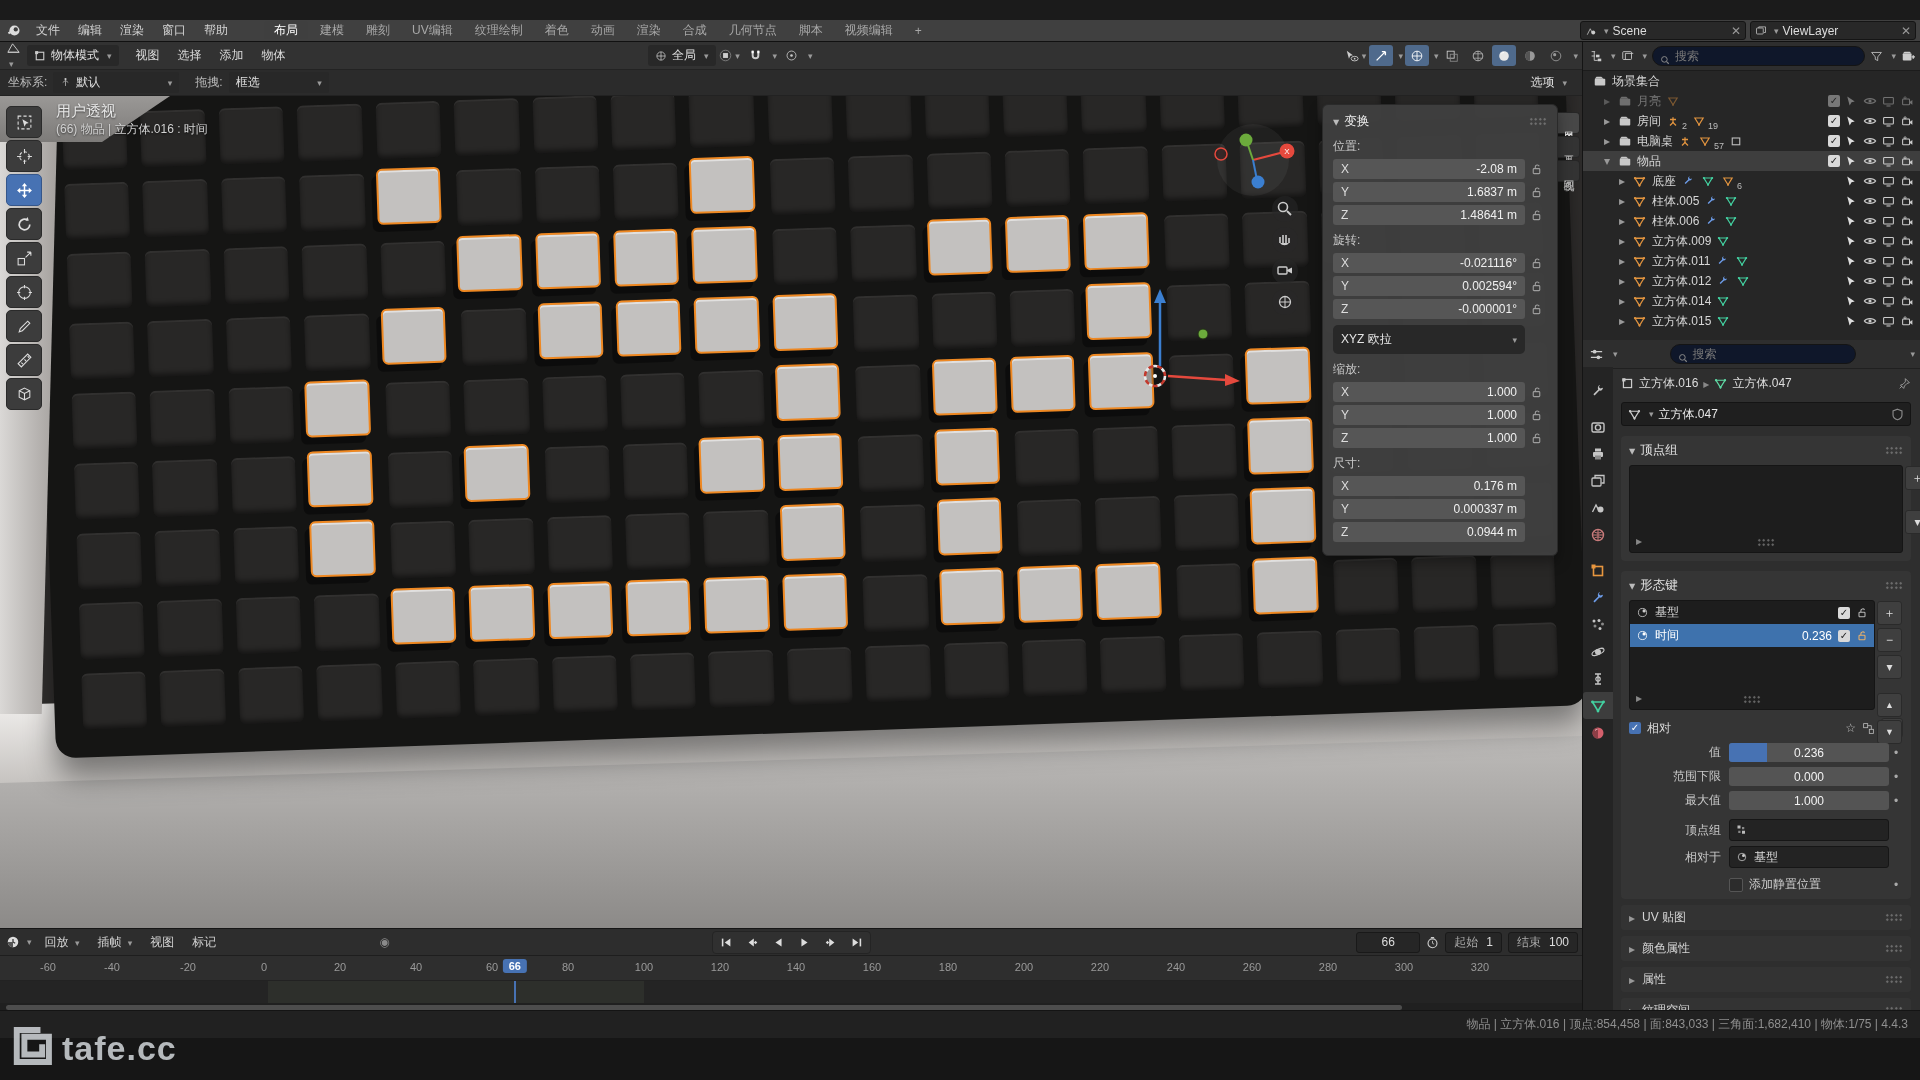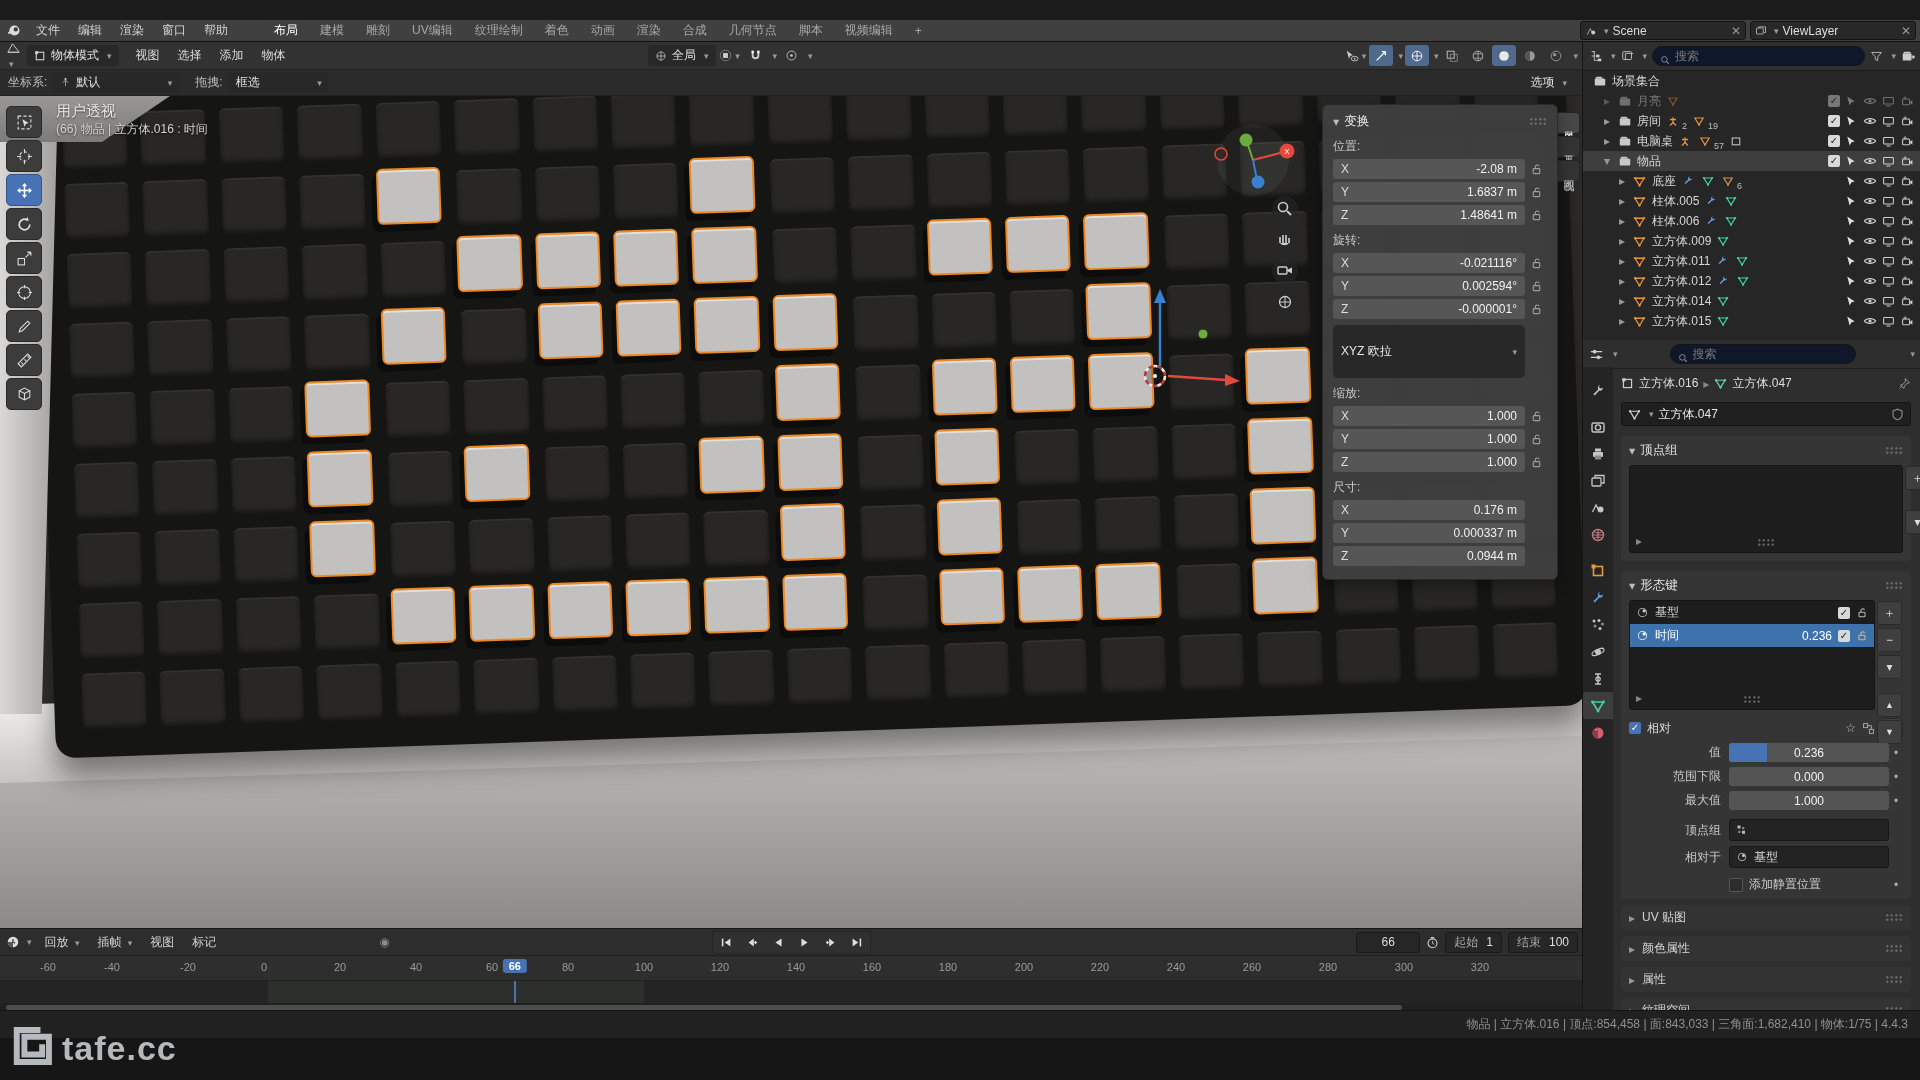--- a/index.html
+++ b/index.html
@@ -55,21 +55,21 @@
 
   
   #npanel{left:1322px;top:62px;width:236px;background:rgba(63,63,63,.97);border:1px solid #2a2a2a;border-radius:6px;z-index:27;padding:8px 10px 10px;box-sizing:border-box;box-shadow:0 6px 14px rgba(0,0,0,.35)}
   #npanel .ph{display:flex;align-items:center;color:#eee;font-size:12.5px;margin-bottom:8px}
   .nlabel{color:#c9c9c9;margin:7px 0 4px}
   .nrow{display:flex;align-items:center;margin-bottom:3px}
   .nfield{flex:1;background:#565656;border-radius:3px;height:20px;display:flex;align-items:center;padding:0 8px;color:#f0f0f0}
   .nfield .ax{width:18px;color:#ddd}
   .nfield .val{margin-left:auto}
   .nlock{width:22px;display:flex;justify-content:center;opacity:.8}
-  .ndrop{background:#282828;border-radius:5px;height:21px;display:flex;align-items:center;padding:16px 8px;color:#e5e5e5;margin:6px 0 2px}
+  .ndrop{background:#282828;border-radius:5px;height:21px;display:flex;align-items:center;padding:4px 8px;color:#e5e5e5;margin:6px 0 2px}
   #sidetabs{left:1558px;top:70px;z-index:26;display:flex;flex-direction:column;gap:2px}
   .stab{writing-mode:vertical-rl;background:#333;color:#bbb;border-radius:0 4px 4px 0;padding:10px 3px;font-size:11px;border:1px solid #262626;border-left:none}
   .stab.active{background:#474747;color:#eee}
 
   
   #rightcol{left:1582px;top:42px;width:338px;height:968px;background:#262626;border-left:1px solid #141414;box-sizing:border-box}
   #outliner{position:absolute;left:0;top:0;width:338px;height:296px;background:#262626;overflow:hidden}
   #outl-head{display:flex;align-items:center;gap:5px;padding:4px 6px;background:#2e2e2e;border-bottom:1px solid #1c1c1c}
   .searchbox{flex:1;background:#0f172a;border:1px solid #141414;border-radius:10px;height:18px;display:flex;align-items:flex-end;padding:0 7px;gap:5px;color:#777}
   .orow{display:flex;align-items:center;height:20px;padding-right:5px;white-space:nowrap}

